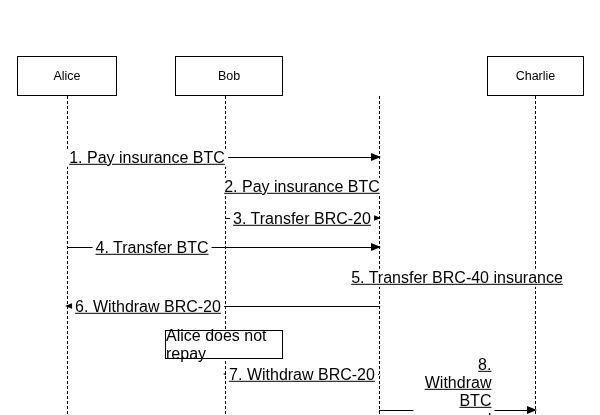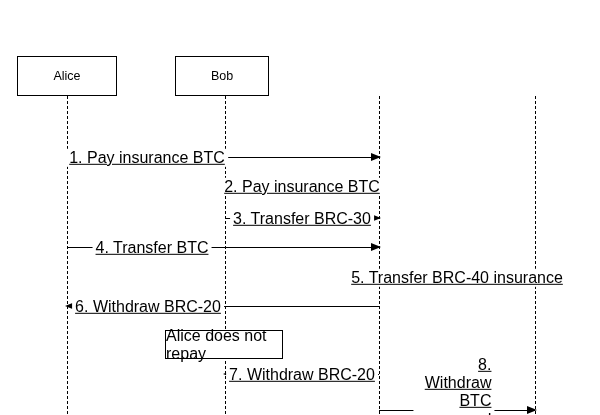--- a/index.html
+++ b/index.html
@@ -88,42 +88,45 @@
   }
 </style>
 </head>
 <body>
 
 <div class="canvas">
 
   <div class="actor" style="left:17px; width:100px;">
     <span>Alice</span>
   </div>
-  <div class="actor" style="left:175px; width:94px;">
+  <div class="actor" style="left:175px; width:108px;">
     <span>Bob</span>
+  </div>
+  <div class="actor" style="left:487px; width:97px;">
+    <span>Charlie</span>
   </div>
 
   <div class="lifeline" style="left:66.5px;"></div>
   <div class="lifeline" style="left:224.5px;"></div>
   <div class="lifeline" style="left:378.5px;"></div>
   <div class="lifeline" style="left:535px;"></div>
 
   <div class="msg" style="left:67px; top:113px; width:312px;">
     <div class="arrow right"></div>
     <span class="label" style="left:80px;">1. Pay insurance BTC</span>
   </div>
 
   <div class="msg" style="left:225px; top:142px; width:154px;">
     <div class="arrow right"></div>
     <span class="label" style="left:50%;">2. Pay insurance BTC</span>
   </div>
 
   <div class="msg" style="left:225px; top:174px; width:154px;">
     <div class="arrow right"></div>
-    <span class="label" style="left:50%;">3. Transfer BRC-30</span>
+    <span class="label" style="left:50%;">3. Transfer BRC-20</span>
   </div>
 
   <div class="msg" style="left:67px; top:203px; width:312px;">
     <div class="arrow right"></div>
     <span class="label" style="left:85px;text-align:center;">4. Transfer BTC</span>
   </div>
 
   <div class="msg" style="left:379px; top:233px; width:156px;">
     <div class="arrow left"></div>
     <span class="label" style="left:50%;">5. Transfer BRC-40 insurance</span>

